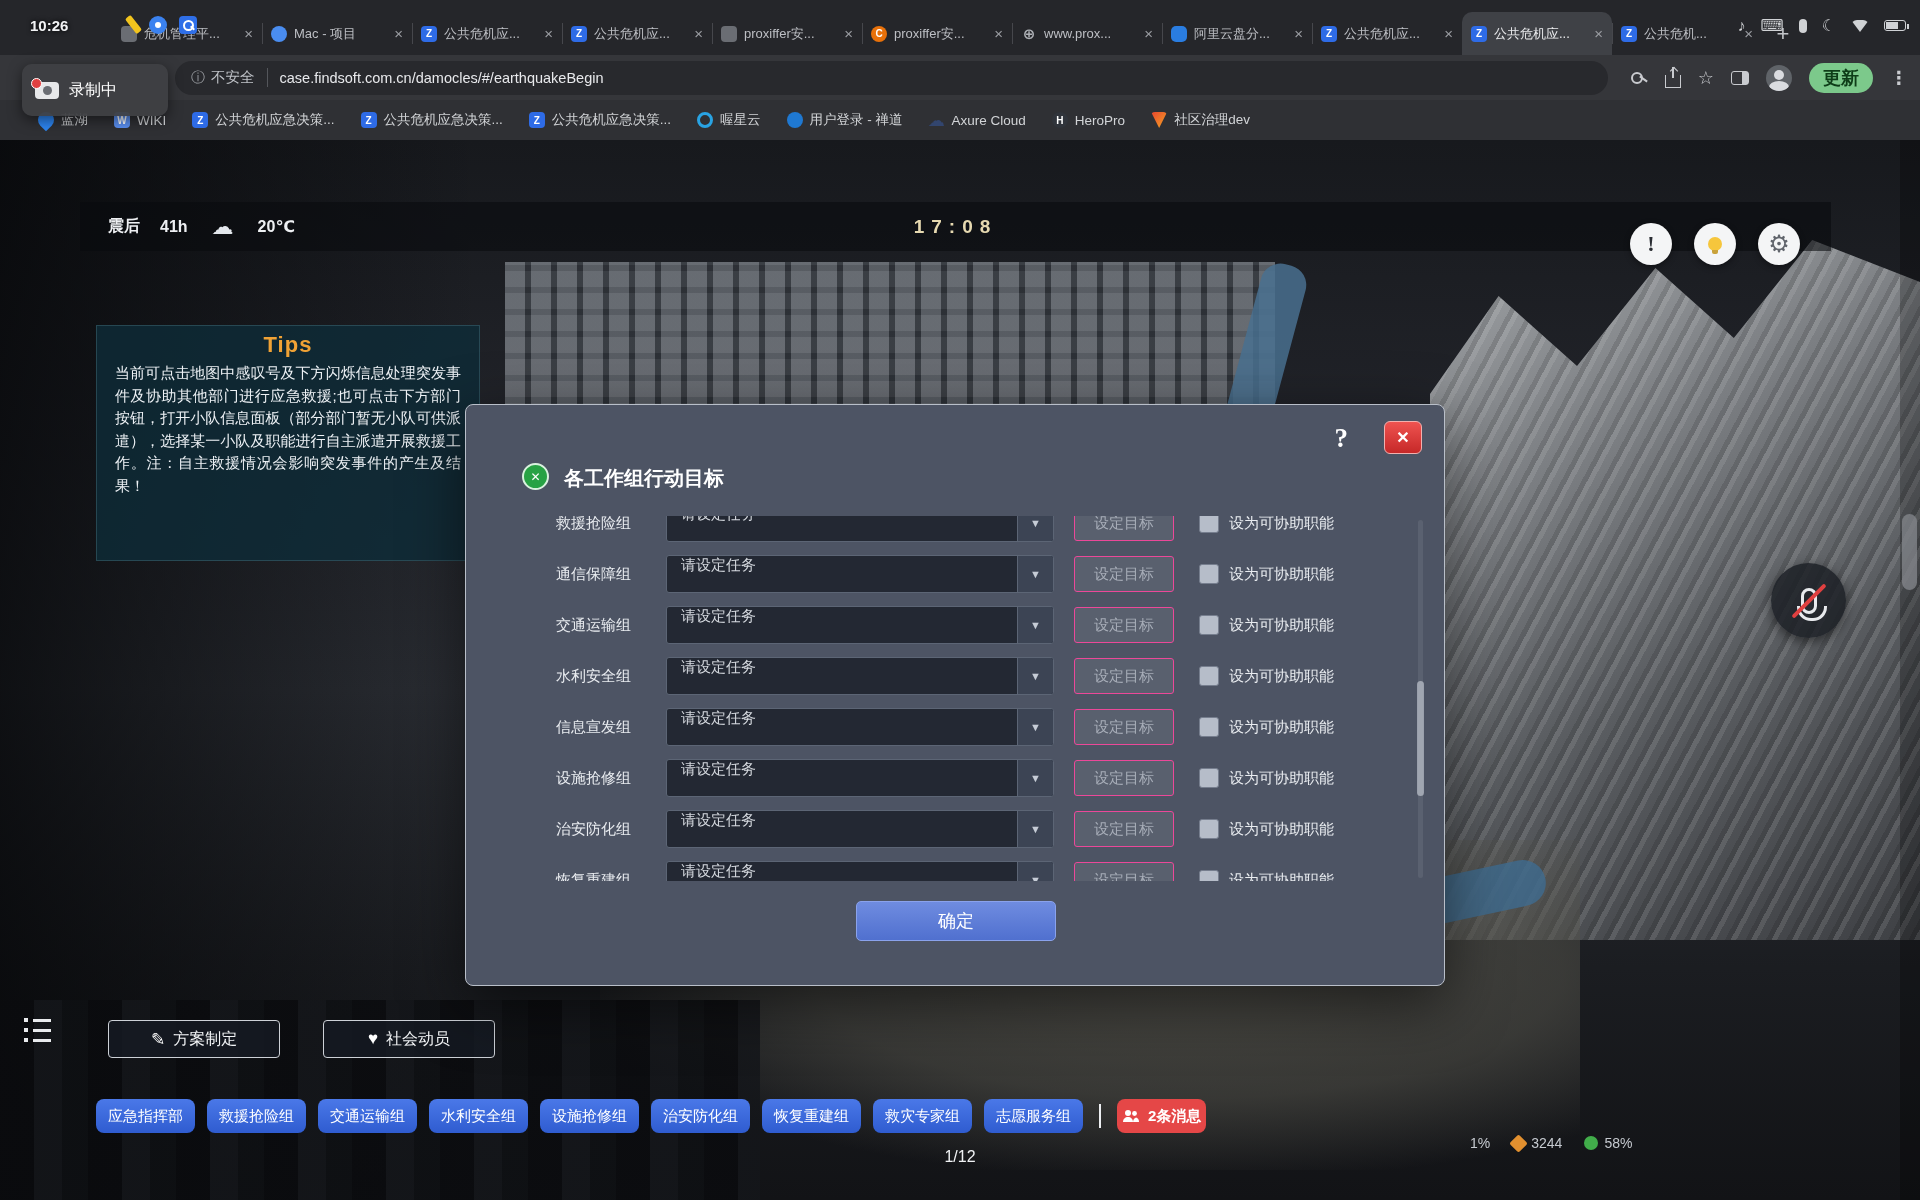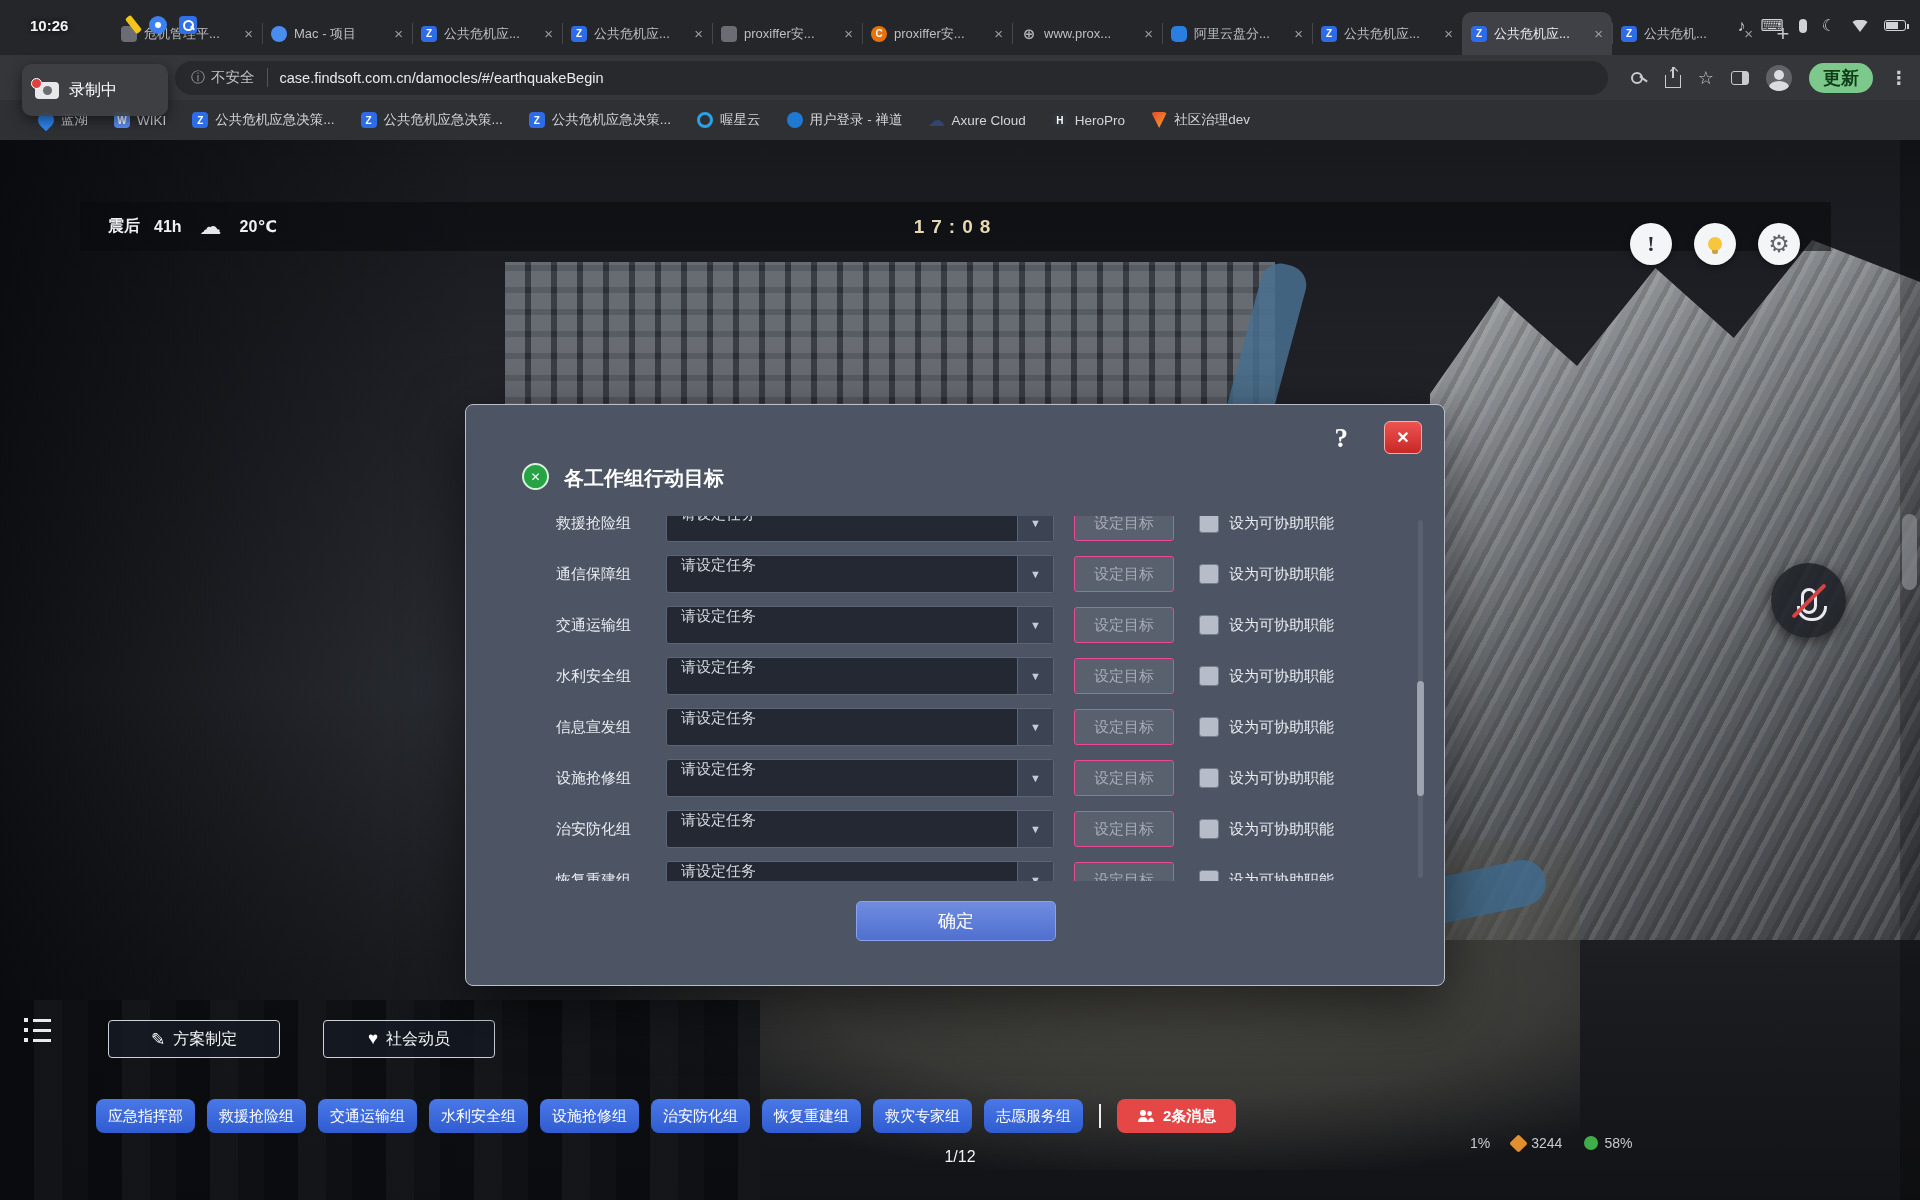--- a/index.html
+++ b/index.html
@@ -85,21 +85,21 @@
   .sc-river-top{position:absolute;left:1228px;top:120px;width:46px;height:290px;background:#49708f;opacity:.85;transform:rotate(15deg);border-radius:20px}
   .sc-mount{position:absolute;left:1430px;top:100px;width:490px;height:700px;clip-path:polygon(0 22%,14% 8%,30% 18%,46% 4%,62% 14%,78% 0,100% 6%,100% 100%,0 100%);background:linear-gradient(155deg,#9fa2a5 0%,#7c7f83 30%,#5a5d61 60%,#3f4145 100%)}
   .sc-mount::after{content:"";position:absolute;inset:0;background:repeating-linear-gradient(118deg,rgba(255,255,255,.10) 0 5px,transparent 5px 13px,rgba(0,0,0,.12) 13px 18px)}
   .sc-sand{position:absolute;left:600px;top:700px;width:980px;height:330px;background:radial-gradient(ellipse at 60% 40%,#6e6b5e 0%,#53524a 45%,transparent 75%);opacity:.55}
   .sc-river-bot{position:absolute;left:1120px;top:760px;width:430px;height:46px;background:#3e6b90;opacity:.8;transform:rotate(-12deg);border-radius:24px}
   .sc-sil{position:absolute;left:0;bottom:0;width:760px;height:200px;background:repeating-linear-gradient(90deg,#0a0b0e 0 34px,#14161a 34px 62px,#0e1013 62px 88px);opacity:.85}
   .sc-dark-left{position:absolute;left:0;top:0;width:480px;height:100%;background:linear-gradient(90deg,rgba(5,6,8,.75),transparent)}
 
   
   .g-topbar{position:absolute;left:80px;top:62px;width:1751px;height:49px;background:rgba(8,10,14,.58);display:flex;align-items:center;padding:0 28px;color:#eef0f3;font-size:16px}
-  .tb-left{display:flex;align-items:center;gap:14px;font-weight:bold}
+  .tb-left{display:flex;align-items:center;gap:20px;font-weight:bold}
   .tb-cloud{font-size:22px;color:#e3e7ec;margin:0 4px}
   .tb-timer{position:absolute;left:50%;transform:translateX(-50%);color:#e6d9b0;font-weight:bold;font-size:19px;letter-spacing:7px}
   .g-circles{position:absolute;left:1630px;top:83px;display:flex;gap:22px;z-index:5}
   .gc{width:42px;height:42px;border-radius:50%;background:#f4f5f6;display:flex;align-items:center;justify-content:center;box-shadow:0 2px 6px rgba(0,0,0,.4);border:none;cursor:pointer}
   .gc-exclaim{color:#2a2d33;font-weight:bold;font-size:22px;font-family:"Liberation Serif",serif}
   .bulb{width:14px;height:14px;background:#f6c63c;border-radius:50%;position:relative}
   .bulb::after{content:"";position:absolute;left:4px;top:13px;width:6px;height:4px;background:#c9a23a;border-radius:0 0 2px 2px}
   .gc-gear{color:#62666d;font-size:24px}
 
   .tips{position:absolute;left:96px;top:185px;width:384px;height:236px;background:rgba(14,44,56,.8);border:1px solid rgba(110,170,185,.25);padding:6px 18px 12px;color:#edf1f5}
@@ -126,21 +126,21 @@
   .m-scroll{position:absolute;right:20px;top:276px;width:7px;height:115px;background:rgba(207,212,220,.6);border-radius:4px}
   .m-confirm{position:absolute;left:390px;top:496px;width:200px;height:40px;background:linear-gradient(#6f8ce0,#5070cf);border:1px solid #8aa2ec;border-radius:5px;color:#fff;font-size:18px;display:flex;align-items:center;justify-content:center}
 
   
   .g-actions{position:absolute;left:108px;top:880px;display:flex;gap:43px}
   .ga{min-width:172px;height:38px;display:flex;align-items:center;justify-content:center;gap:8px;background:rgba(22,27,36,.78);border:1px solid #cdd1d7;border-radius:4px;color:#f2f4f6;font-size:16px;padding:0 18px}
   .ga-ic{font-size:17px;color:#fff}
   .g-depts{position:absolute;left:96px;top:959px;display:flex;align-items:center;gap:12px}
   .dept{height:34px;padding:0 12px;display:flex;align-items:center;background:linear-gradient(#4a78e8,#2f5cd0);border:none;border-radius:8px;color:#fff;font-size:15px}
   .dept-div{width:2px;height:24px;background:#eceef1;margin:0 4px}
-  .msg-pill{height:34px;padding:0 20px;display:flex;align-items:center;gap:8px;background:#e54747;border:none;border-radius:8px;color:#fff;font-size:15px;font-weight:bold}
+  .msg-pill{height:34px;padding:0 5px;display:flex;align-items:center;gap:8px;background:#e54747;border:none;border-radius:8px;color:#fff;font-size:15px;font-weight:bold}
   .g-page{position:absolute;left:0;top:1008px;width:100%;text-align:center;color:#f0f2f4;font-size:16px}
   .g-stats{position:absolute;left:1470px;top:995px;display:flex;align-items:center;gap:22px;color:#c6cad0;font-size:14px}
   .st{display:flex;align-items:center;gap:6px}
   .st-orange{width:13px;height:13px;background:#e2902f;transform:rotate(45deg);border-radius:2px}
   .st-green{width:14px;height:14px;background:#41ad4a;border-radius:50%}
   .g-burger{position:absolute;left:24px;top:878px;display:flex;flex-direction:column;gap:6px;background:none;border:none}
   .gb-row{display:flex;gap:5px;align-items:center}
   .gb-dot{width:4px;height:4px;background:#e8eaed}
   .gb-bar{width:18px;height:3px;background:#e8eaed}
   .g-mic{position:absolute;left:1771px;top:423px;width:75px;height:75px;border-radius:50%;background:rgba(28,32,38,.85);display:flex;align-items:center;justify-content:center;box-shadow:0 4px 12px rgba(0,0,0,.5);border:none}
@@ -321,20 +321,24 @@
         <span class="gc-exclaim">!</span>
       </button>
     <button class="gc">
         <span class="bulb"></span>
       </button>
     <button class="gc">
         <span class="gc-gear">⚙</span>
       </button>
   </div>
 
+  <div class="tips">
+    <div class="tips-title">Tips</div>
+    <div class="tips-body">当前可点击地图中感叹号及下方闪烁信息处理突发事件及协助其他部门进行应急救援;也可点击下方部门按钮，打开小队信息面板（部分部门暂无小队可供派遣），选择某一小队及职能进行自主派遣开展救援工作。注：自主救援情况会影响突发事件的产生及结果！</div>
+  </div>
 
   <div class="modal">
     <span class="m-collapse">✕</span>
     <span class="m-title">各工作组行动目标</span>
     <button class="m-help">?</button>
     <button class="m-close">✕</button>
 
     <div class="m-clip">
       <div class="m-rows">
         <div class="mrow">

